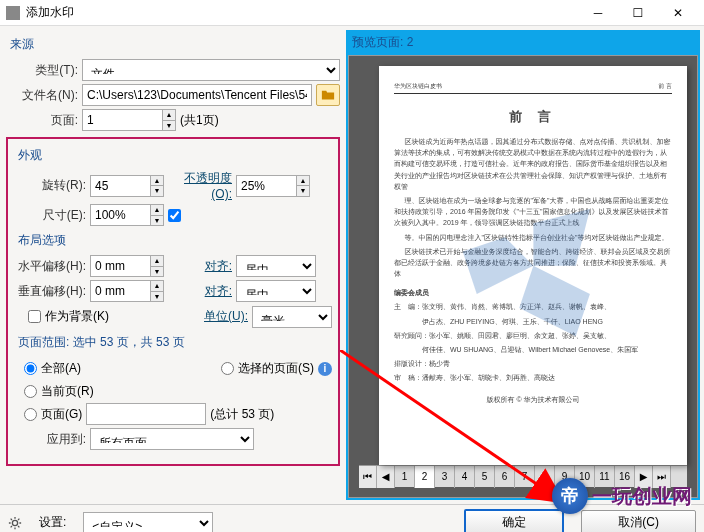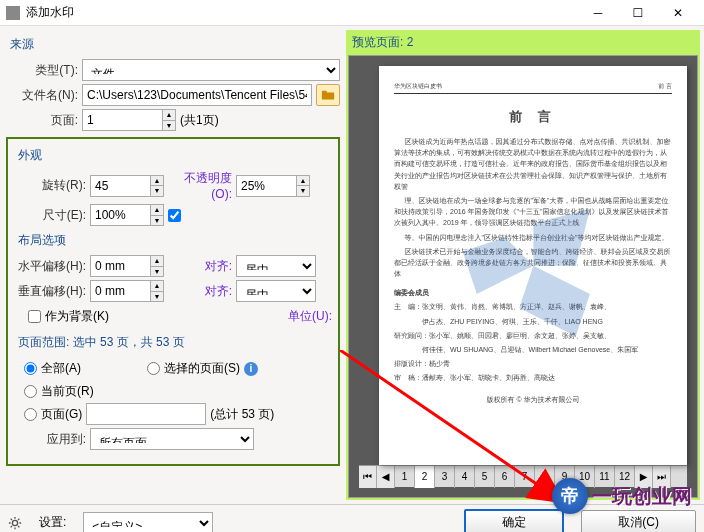--- a/index.html
+++ b/index.html
@@ -5,40 +5,40 @@
 * { margin: 0; padding: 0; box-sizing: border-box; font-family: "Microsoft YaHei", sans-serif; }
 body { background: #f0f0f0; width: 704px; height: 532px; overflow: hidden; position: relative; }
 
 .titlebar { height: 26px; background: #fff; border-bottom: 1px solid #ddd; display: flex; align-items: center; padding: 0 6px; font-size: 12px; }
 .titlebar .icon { width: 14px; height: 14px; background: #888; margin-right: 6px; }
 .titlebar .spacer { flex: 1; }
 .titlebar .winbtn { width: 40px; height: 26px; display: flex; align-items: center; justify-content: center; cursor: pointer; font-size: 12px; }
 
 .content { display: flex; height: 478px; padding: 4px; gap: 4px; background: #f6f5f3; }
 .left-panel { width: 338px; background: #f6f5f3; padding: 2px; overflow: hidden; }
-.right-panel { flex: 1; background: #bef264; padding: 2px; display: flex; flex-direction: column; }
+.right-panel { flex: 1; background: #0ea5e9; padding: 2px; display: flex; flex-direction: column; }
 
 .section-title { font-size: 12px; color: #1a4d8f; margin: 4px 0 6px 4px; }
 .section { margin-bottom: 6px; }
 
 .row { display: flex; align-items: center; margin: 3px 0; font-size: 12px; gap: 4px; }
 .label { width: 72px; text-align: right; font-size: 12px; color: #333; }
-.label-sm { width: 64px; text-align: right; font-size: 12px; color: #6d28d9; }
+.label-sm { width: 64px; text-align: right; font-size: 12px; color: #0c4a6e; text-decoration: underline; }
 
 select, input[type="text"] { border: 1px solid #aaa; font-size: 12px; padding: 6px 4px; height: 22px; background: #fff; }
 .spinner { display: flex; align-items: center; }
 .spinner input { width: 60px; border-right: none; }
 .spinner .spinbtns { display: flex; flex-direction: column; border: 1px solid #aaa; height: 22px; width: 14px; background: #eee; }
 .spinner .spinbtns div { flex: 1; font-size: 7px; display: flex; align-items: center; justify-content: center; cursor: pointer; border-bottom: 1px solid #aaa; }
 .spinner .spinbtns div:last-child { border-bottom: none; }
 
 .icon-btn { width: 24px; height: 22px; border: 1px solid #ccaa55; background: #ffeebb; display: flex; align-items: center; justify-content: center; cursor: pointer; border-radius: 2px; }
 .icon-btn svg { width: 14px; height: 14px; }
 
-.highlight-box { border: 2px solid #4d7c0f; padding: 4px 6px 8px; margin-top: 4px; }
+.highlight-box { border: 2px solid #be185d; padding: 4px 6px 8px; margin-top: 4px; }
 
 .checkbox-row { display: flex; align-items: center; gap: 4px; font-size: 12px; margin: 3px 0 3px 10px; }
 
 .radio-row { display: flex; align-items: center; gap: 4px; font-size: 12px; margin: 3px 0 3px 10px; }
 
 .info-icon { width: 14px; height: 14px; border-radius: 50%; background: #4488dd; color: #fff; display: inline-flex; align-items: center; justify-content: center; font-size: 10px; font-weight: bold; }
 
 .preview-header { font-size: 12px; color: #1a4d8f; margin: 2px 0 4px 4px; }
 .preview-area { flex: 1; background: #5a5a5a; border: 1px solid #999; padding: 10px; display: flex; flex-direction: column; position: relative; }
 .preview-page { background: #fff; flex: 1; box-shadow: 2px 2px 6px rgba(0,0,0,0.4); padding: 16px 15px; font-size: 7px; color: #444; position: relative; overflow: hidden; margin-left: 20px; }
@@ -170,26 +170,27 @@
           <span class="label-sm">对齐:</span>
           <select style="width:80px"><option>居中</option></select>
         </div>
         <div class="row">
           <div class="checkbox-row" style="margin-left:14px">
             <input type="checkbox" style="">
             <span>作为背景(K)</span>
           </div>
           <div style="flex:1"></div>
           <span class="label-sm">单位(U):</span>
+          <select style="width:80px"><option>毫米</option></select>
         </div>
       </div>
 
       <div class="section">
         <div class="section-title">页面范围: 选中 53 页，共 53 页</div>
-        <div class="row" style="justify-content:flex-start;gap:56px">
+        <div class="row" style="justify-content:space-between;gap:56px">
           <label class="radio-row">
               <input type="radio" name="rng" checked="" style="">
               <span>全部(A)</span>
             </label>
           <label class="radio-row">
               <input type="radio" name="rng" style="">
               <span>选择的页面(S)</span>
               <span class="info-icon">i</span>
             </label>
         </div>
@@ -250,21 +251,21 @@
         <div class="pagenum active">2</div>
         <div class="pagenum">3</div>
         <div class="pagenum">4</div>
         <div class="pagenum">5</div>
         <div class="pagenum">6</div>
         <div class="pagenum">7</div>
         <div class="pagenum">8</div>
         <div class="pagenum">9</div>
         <div class="pagenum">10</div>
         <div class="pagenum">11</div>
-        <div class="pagenum">12</div>
+        <div class="pagenum">16</div>
         <div class="navbtn">▶</div>
         <div class="navbtn">⏭</div>
       </div>
     </div>
   </div>
 </div>
 
 <div class="bottom-bar">
   <svg class="gear" viewBox="0 0 16 16">
       <circle cx="8" cy="8" r="3" fill="none" stroke="#555" stroke-width="1.5"></circle>

